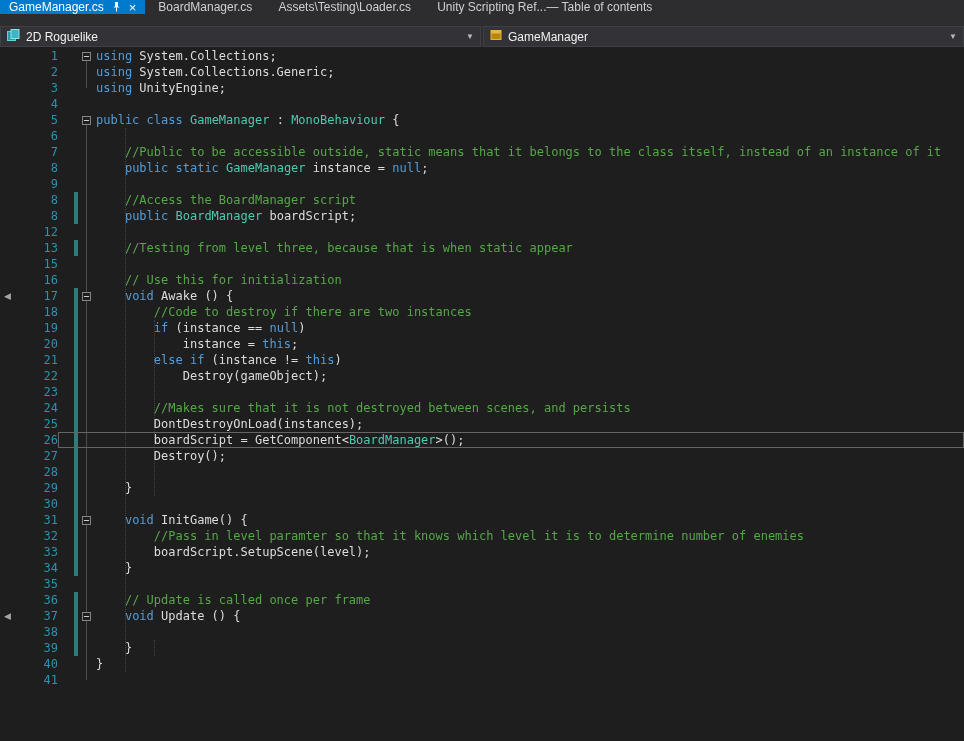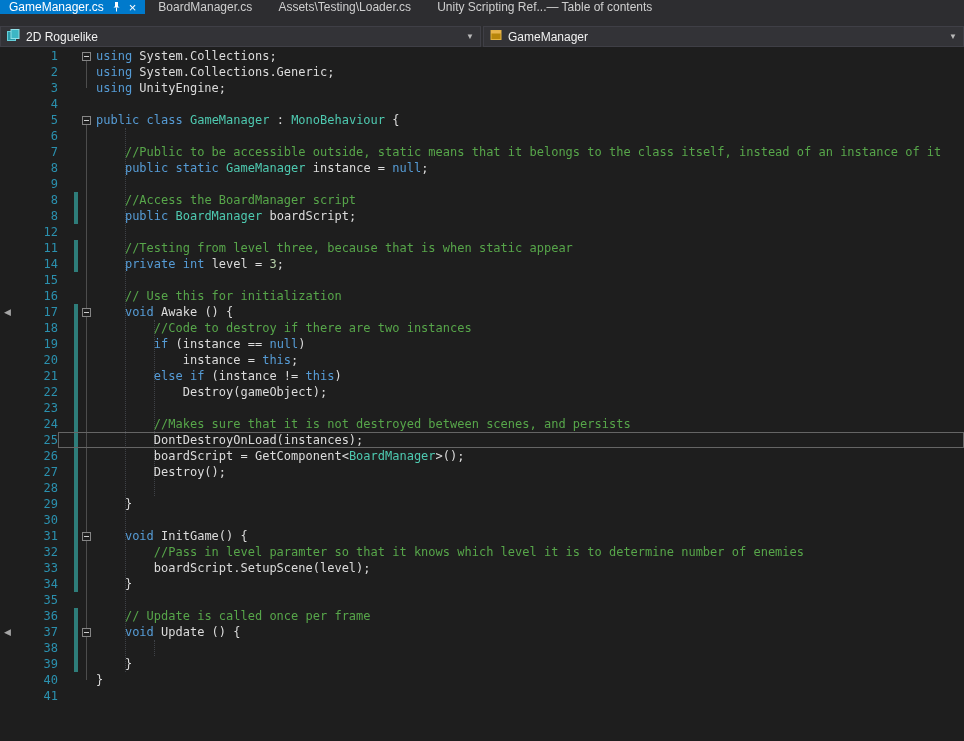--- a/index.html
+++ b/index.html
@@ -201,33 +201,25 @@
         <div class="row">
           <div class="cell-ind"></div>
           <div class="cell-num">12</div>
           <div class="cell-sp"></div>
           <div class="cell-bar"></div>
           <div class="cell-out"></div>
           <div class="cell-code"></div>
         </div>
         <div class="row">
           <div class="cell-ind"></div>
-          <div class="cell-num">11</div>
+          <div class="cell-num">13</div>
           <div class="cell-sp"></div>
           <div class="cell-bar changed"></div>
           <div class="cell-out"></div>
           <div class="cell-code"><span class="p">    </span><span class="c">//Testing from level three, because that is when static appear</span></div>
-        </div>
-        <div class="row">
-          <div class="cell-ind"></div>
-          <div class="cell-num">14</div>
-          <div class="cell-sp"></div>
-          <div class="cell-bar changed"></div>
-          <div class="cell-out"></div>
-          <div class="cell-code"><span class="p">    </span><span class="k">private</span><span class="p"> </span><span class="k">int</span><span class="p"> level = </span><span class="n">3</span><span class="p">;</span></div>
         </div>
         <div class="row">
           <div class="cell-ind"></div>
           <div class="cell-num">15</div>
           <div class="cell-sp"></div>
           <div class="cell-bar"></div>
           <div class="cell-out"></div>
           <div class="cell-code"></div>
         </div>
         <div class="row">

